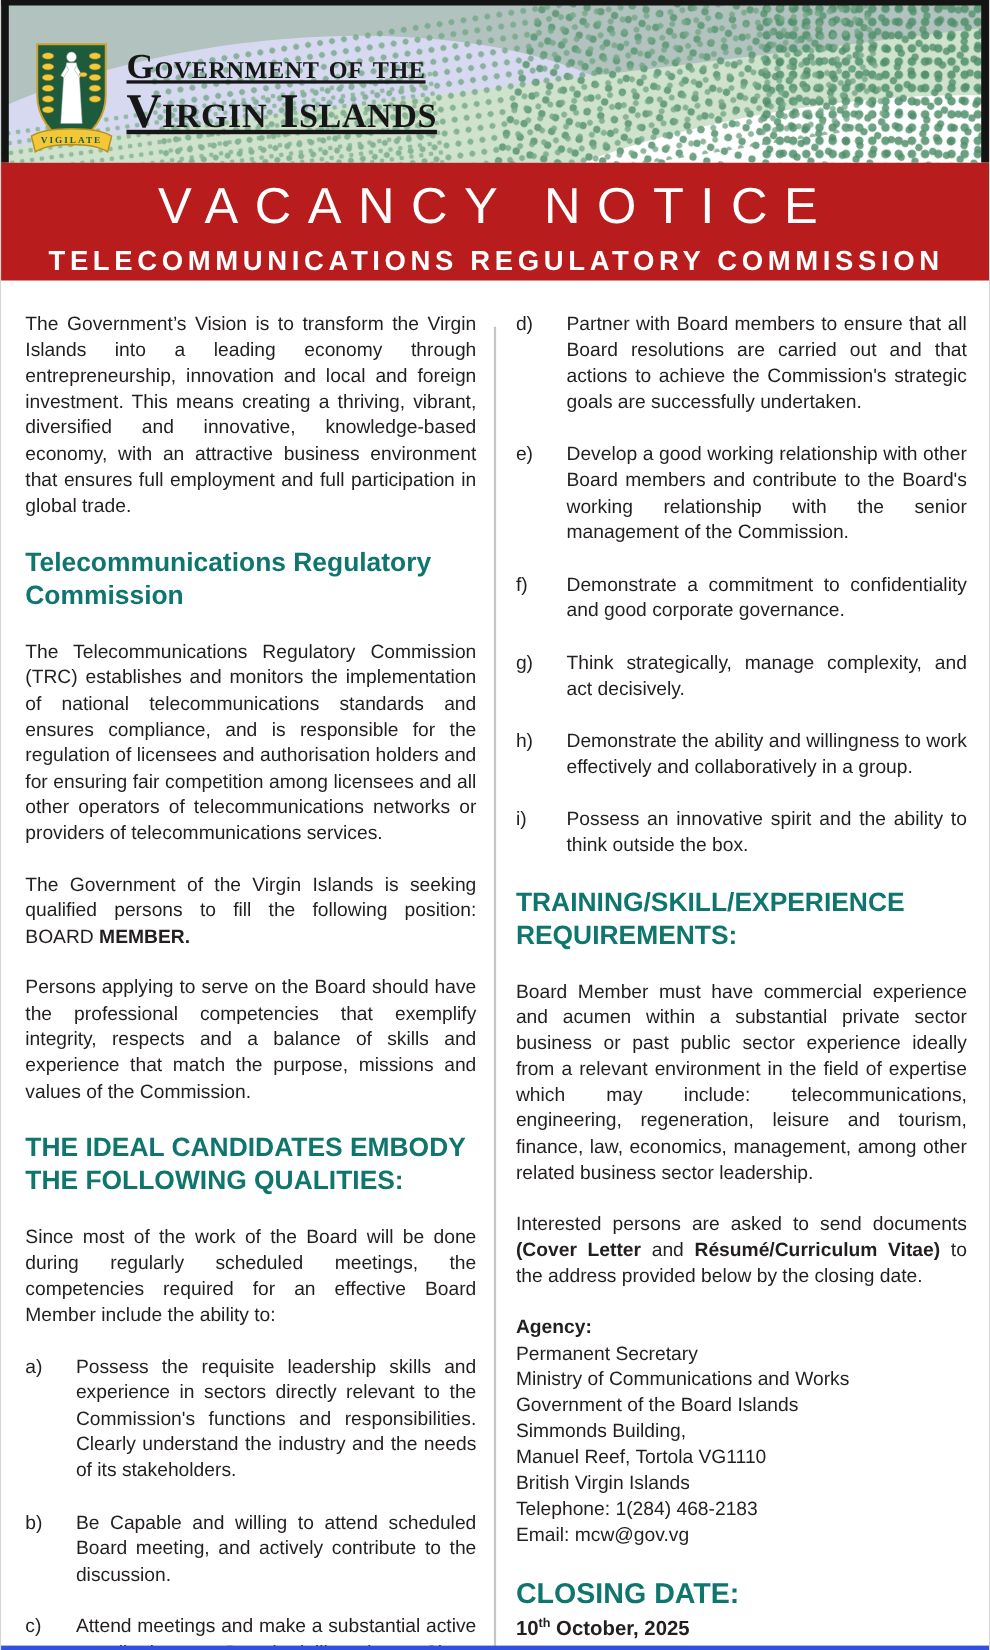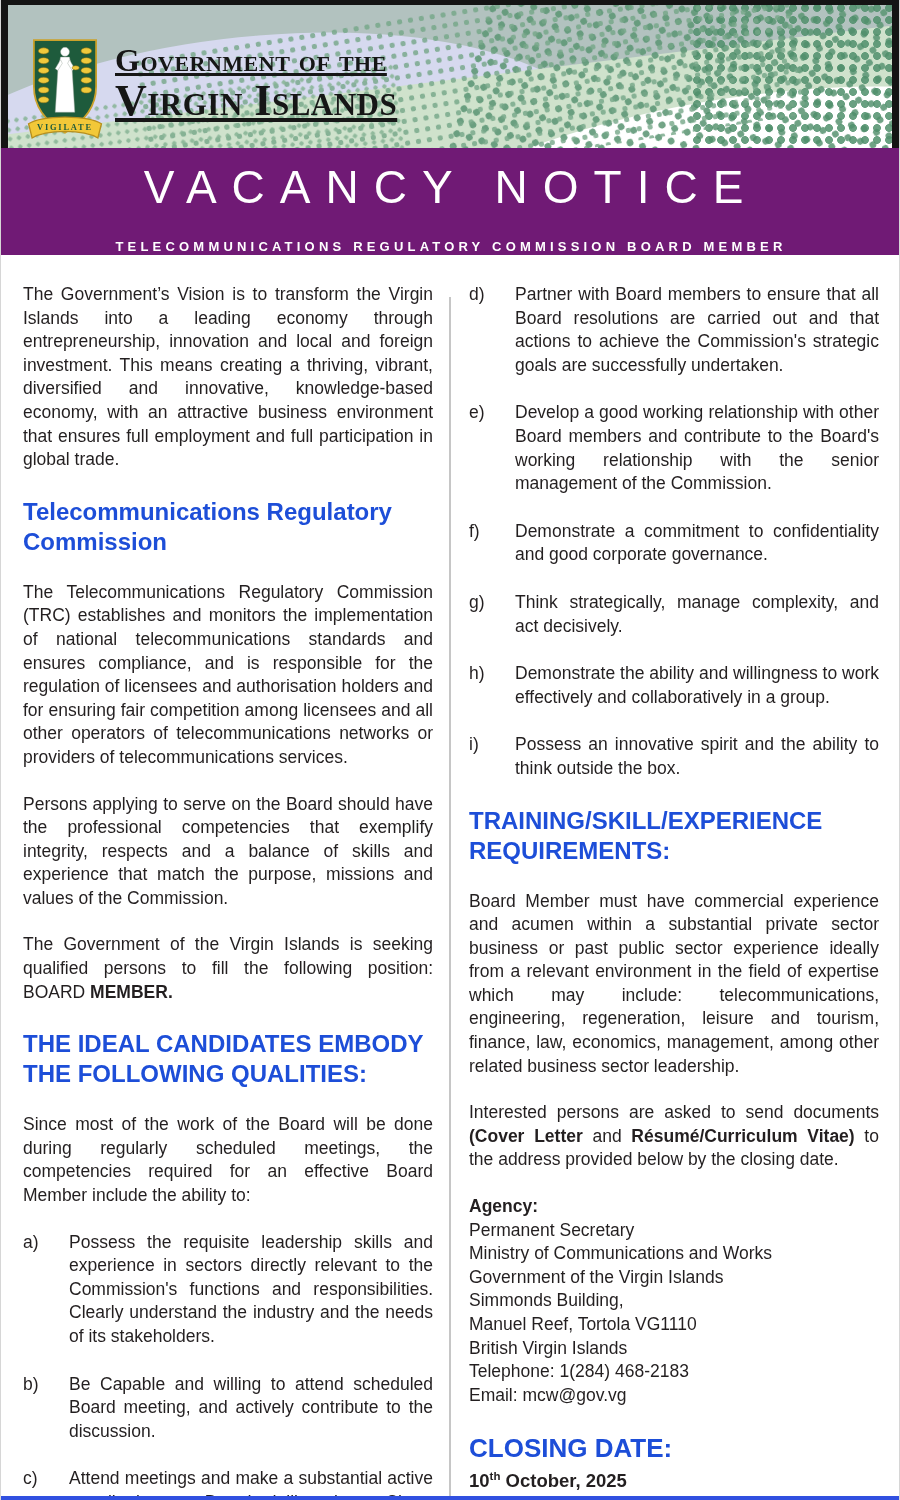--- a/index.html
+++ b/index.html
@@ -23,32 +23,32 @@
   .dots-c{left:-30px;top:92px;width:430px;height:90px;transform:rotate(-8deg);
     background-image:radial-gradient(circle,#86b394 1.9px,transparent 2.4px);background-size:9px 9px;opacity:.85;}
   .edge-top{left:0;top:0;width:900px;height:5px;background:#141414;}
   .edge-left{left:0;top:0;width:7px;height:148px;background:#141414;}
   .edge-right{right:0;top:0;width:9px;height:148px;background:#141414;}
   .logo{position:absolute;left:24px;top:36px;width:80px;height:108px;}
   .org{position:absolute;left:114px;top:44px;font-family:"Liberation Serif",serif;color:#161616;line-height:1;text-decoration:underline;}
   .org-l1{font-variant:small-caps;font-weight:700;font-size:32px;letter-spacing:.5px;}
   .org-l2{font-variant:small-caps;font-weight:700;font-size:44px;letter-spacing:.5px;margin-top:3px;}
   
-  .banner{position:absolute;top:148px;left:0;width:900px;height:107px;background:#701a75;color:#fff;text-align:center;}
+  .banner{position:absolute;top:148px;left:0;width:900px;height:107px;background:#b91c1c;color:#fff;text-align:center;}
   .banner-title{margin-top:12px;font-size:46px;letter-spacing:15px;font-weight:400;font-family:"Liberation Sans",sans-serif;}
-  .banner-sub{margin-top:25px;font-size:13px;font-weight:700;letter-spacing:4.2px;}
+  .banner-sub{margin-top:9px;font-size:25px;font-weight:700;letter-spacing:4.2px;}
   
   .content{position:absolute;top:255px;left:0;width:900px;display:flex;padding:28px 22px 0 22px;box-sizing:border-box;}
   .col{font-size:17.5px;line-height:23.6px;}
   .col-left{width:410px;}
   .divider{width:2px;background:#c6c6c6;margin:14px 18px 0 16px;height:1205px;flex:none;}
   .col-right{flex:1;}
   p{margin:0 0 23px 0;text-align:justify;}
   .intro{}
-  h2{font-size:24px;line-height:30px;margin:25px 0 24px 0;font-weight:700;color:#1d4ed8;text-align:left;}
+  h2{font-size:24px;line-height:30px;margin:25px 0 24px 0;font-weight:700;color:#0f766e;text-align:left;}
   .li{display:flex;margin-bottom:24px;}
   .li .lbl{width:46px;flex:none;}
   .li .txt{flex:1;text-align:justify;}
   .addr{margin:0;text-align:left;}
   .agency-label{font-weight:700;margin-bottom:0;}
   .contact{margin-bottom:0;text-align:left;}
   .closing-h{margin:26px 0 2px 0;font-size:26px;}
   .closing-date{font-weight:700;font-size:18.5px;margin:0;}
   sup{font-size:62%;vertical-align:super;}
   b{font-weight:700;}
@@ -113,23 +113,23 @@
 
   <div class="content">
 
     <div class="col col-left">
       <p class="intro">The Government’s Vision is to transform the Virgin Islands into a leading economy through entrepreneurship, innovation and local and foreign investment. This means creating a thriving, vibrant, diversified and innovative, knowledge-based economy, with an attractive business environment that ensures full employment and full participation in global trade.</p>
 
       <h2>Telecommunications Regulatory Commission</h2>
 
       <p>The Telecommunications Regulatory Commission (TRC) establishes and monitors the implementation of national telecommunications standards and ensures compliance, and is responsible for the regulation of licensees and authorisation holders and for ensuring fair competition among licensees and all other operators of telecommunications networks or providers of telecommunications services.</p>
 
+      <p><span>The Government of the Virgin Islands is seeking qualified persons to fill the following position: BOARD </span><b>MEMBER.</b></p>
+
       <p>Persons applying to serve on the Board should have the professional competencies that exemplify integrity, respects and a balance of skills and experience that match the purpose, missions and values of the Commission.</p>
-
-      <p><span>The Government of the Virgin Islands is seeking qualified persons to fill the following position: BOARD </span><b>MEMBER.</b></p>
 
       <h2>THE IDEAL CANDIDATES EMBODY THE FOLLOWING QUALITIES:</h2>
 
       <p>Since most of the work of the Board will be done during regularly scheduled meetings, the competencies required for an effective Board Member include the ability to:</p>
 
       <div class="li">
         <span class="lbl">a)</span>
         <span class="txt">Possess the requisite leadership skills and experience in sectors directly relevant to the Commission's functions and responsibilities. Clearly understand the industry and the needs of its stakeholders.</span>
       </div>
       <div class="li">
@@ -172,21 +172,21 @@
 
       <h2>TRAINING/SKILL/EXPERIENCE REQUIREMENTS:</h2>
 
       <p>Board Member must have commercial experience and acumen within a substantial private sector business or past public sector experience ideally from a relevant environment in the field of expertise which may include: telecommunications, engineering, regeneration, leisure and tourism, finance, law, economics, management, among other related business sector leadership.</p>
 
       <p><span>Interested persons are asked to send documents </span><b>(Cover Letter</b><span> and </span><b>Résumé/Curriculum Vitae)</b><span> to the address provided below by the closing date.</span></p>
 
       <p class="addr agency-label">Agency:</p>
       <p class="addr">Permanent Secretary</p>
       <p class="addr">Ministry of Communications and Works</p>
-      <p class="addr">Government of the Virgin Islands</p>
+      <p class="addr">Government of the Board Islands</p>
       <p class="addr">Simmonds Building,</p>
       <p class="addr">Manuel Reef, Tortola VG1110</p>
       <p class="addr">British Virgin Islands</p>
 
       <p class="contact">Telephone: 1(284) 468-2183</p>
       <p class="addr">Email: mcw@gov.vg</p>
 
       <h2 class="closing-h">CLOSING DATE:</h2>
       <p class="closing-date"><span>10</span><sup>th</sup><span> October, 2025</span></p>
     </div>

